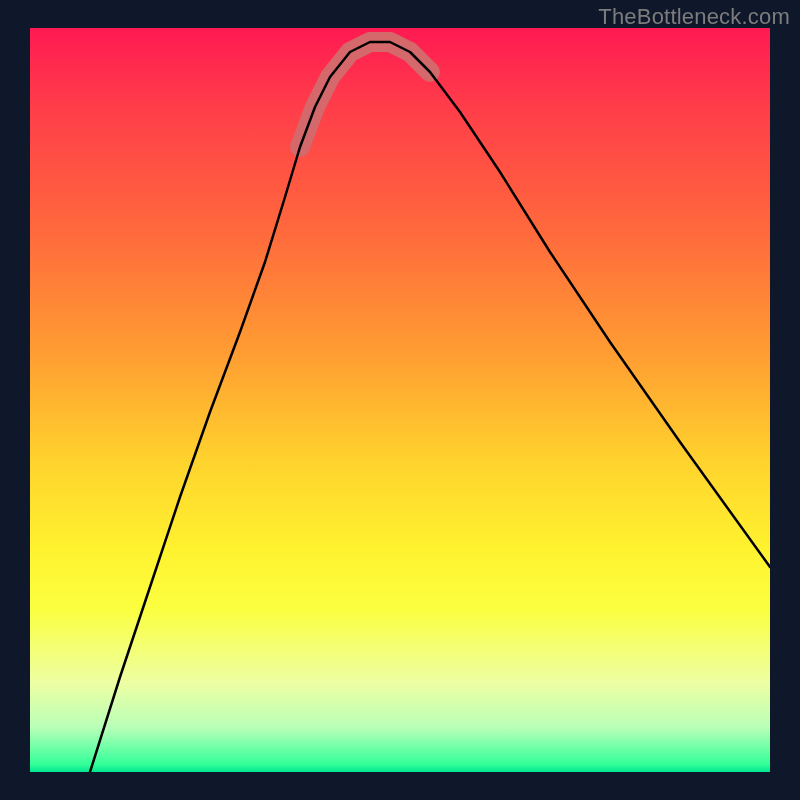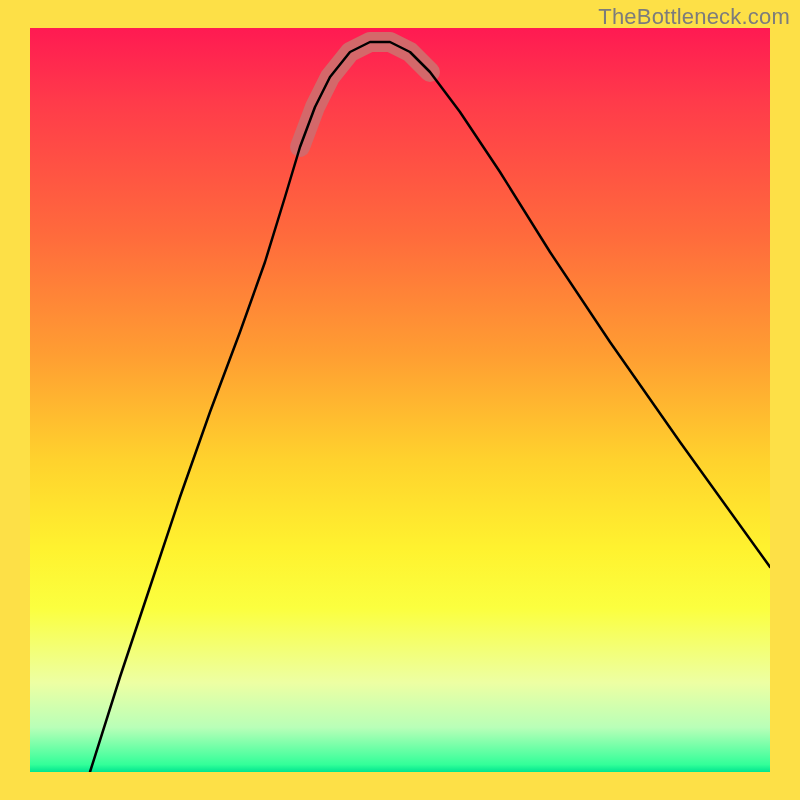--- a/index.html
+++ b/index.html
@@ -10,21 +10,21 @@
     background: #000;
     overflow: hidden;
     font-family: Arial, Helvetica, sans-serif;
   }
   .frame {
     position: absolute;
     left: 0;
     top: 0;
     width: 800px;
     height: 800px;
-    background: #fde047;
+    background: #0f172a;
   }
   .plot {
     position: absolute;
     left: 30px;
     top: 28px;
     width: 740px;
     height: 744px;
     background: linear-gradient(to bottom,
       #ff1a52 0%,
       #ff3b4a 10%,

